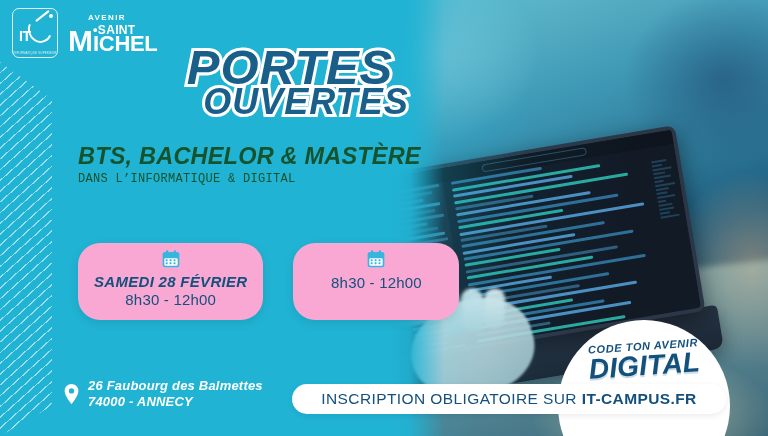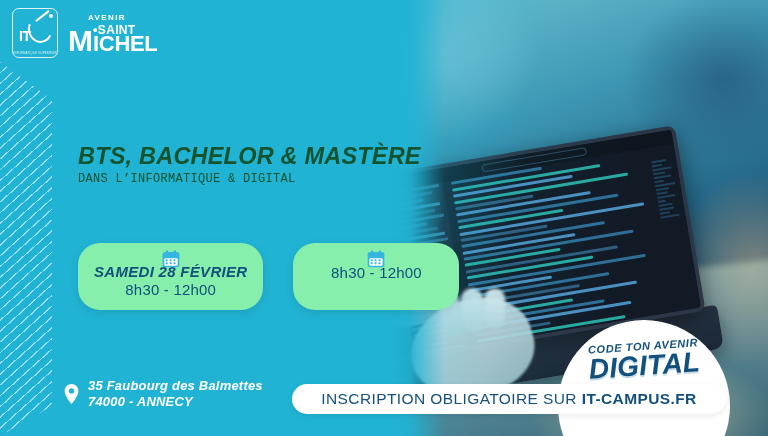--- a/index.html
+++ b/index.html
@@ -198,22 +198,22 @@
     letter-spacing:.2px; line-height:1.1;
   }
   .sub2 {
     font-size:12px; font-weight:normal; letter-spacing:.3px;
     line-height:1.2; margin-top:2px;font-family:Liberation Mono, monospace;
   }
 
   
   .cards { position:absolute; left:78px; top:243px; display:flex; gap:30px; }
   .card {
-    background:#86efac; border-radius:22px;
-    padding:20px 16px 12px; min-width:176px;
+    background:#f9a8d4; border-radius:22px;
+    padding:30px 16px 12px; min-width:176px;
     text-align:center; position:relative;
     box-shadow:0 3px 10px rgba(0,0,0,.10);
   }
   .card.second { min-width:166px; }
   .cal-icon {
     position:absolute; left:50%; top:6px; transform:translateX(-50%);
     width:20px; height:20px;
   }
   .card .d1 {
     font-size:15px; font-weight:bold; font-style:italic;
@@ -392,20 +392,24 @@
       <div class="michel-row">
         <span class="m">M</span>
         <span class="stack">
           <span class="saint"><span class="bullet">•</span><span>SAINT</span></span>
           <span class="ichel">ICHEL</span>
         </span>
       </div>
     </div>
   </div>
 
+  <div class="headline">
+    <div class="h-portes">PORTES</div>
+    <div class="h-ouvertes">OUVERTES</div>
+  </div>
 
   <div class="subtitle">
     <div class="sub1">BTS, BACHELOR &amp; MASTÈRE</div>
     <div class="sub2">DANS L’INFORMATIQUE &amp; DIGITAL</div>
   </div>
 
   <div class="cards">
     <div class="card">
       <svg class="cal-icon" viewBox="0 0 24 24">
         <rect x="2" y="4" width="20" height="18" rx="3" fill="#34b6e0"></rect>
@@ -450,21 +454,21 @@
     <div class="badge-small">CODE TON AVENIR</div>
     <div class="badge-big">DIGITAL</div>
   </div>
 
   <div class="address">
     <svg class="pin-icon" viewBox="0 0 24 32">
       <path d="M12 0C5.9 0 1 4.9 1 11c0 8 11 21 11 21s11-13 11-21C23 4.9 18.1 0 12 0z" fill="#ffffff"></path>
       <circle cx="12" cy="11" r="4.2" fill="#21b3d4"></circle>
     </svg>
     <div class="addr-text">
-      <div class="addr1">35 Faubourg des Balmettes</div>
+      <div class="addr1">26 Faubourg des Balmettes</div>
       <div class="addr2">74000 - ANNECY</div>
     </div>
   </div>
 
   <div class="cta">
     <div class="cta-text"><span>INSCRIPTION OBLIGATOIRE SUR </span><b>IT-CAMPUS.FR</b></div>
   </div>
 
 </div>
 

